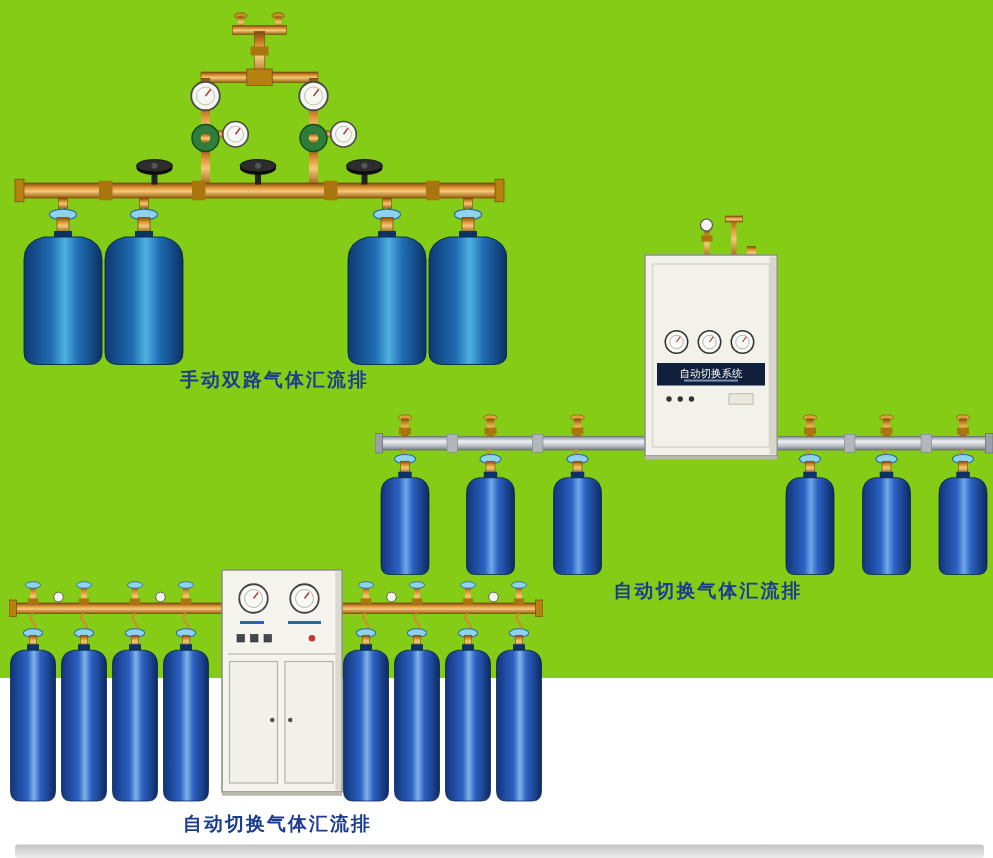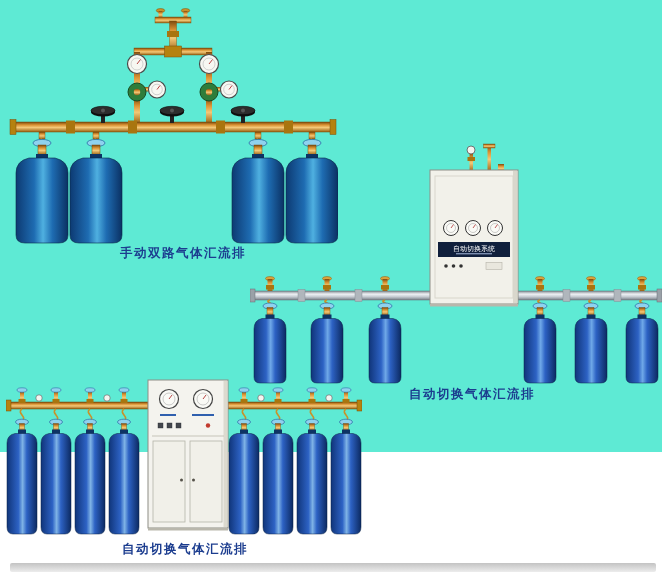--- a/index.html
+++ b/index.html
@@ -1,18 +1,18 @@
 <!DOCTYPE html>
 <html><head>
 <meta charset="utf-8">
 <style>
   * { margin:0; padding:0; box-sizing:border-box; }
   html, body { width:662px; height:572px; }
   body { font-family:"Liberation Sans", sans-serif; background:#ffffff; overflow:hidden; }
-  .page { position:relative; width:662px; height:452px; background:#5eead4; }
+  .page { position:relative; width:662px; height:452px; background:#84cc16; }
   .figure { position:absolute; }
   .caption {
     position:absolute; text-align:center;
     font-size:12.5px; font-weight:bold; color:#1c3d8f; letter-spacing:1.5px;
     font-family:"Liberation Sans", sans-serif;
   }
   .bottom-strip {
     position:absolute; left:10px; top:563px; width:646px; height:9px;
     background:linear-gradient(180deg,#c3c3c3,#ececec);
     border-radius:2px;

